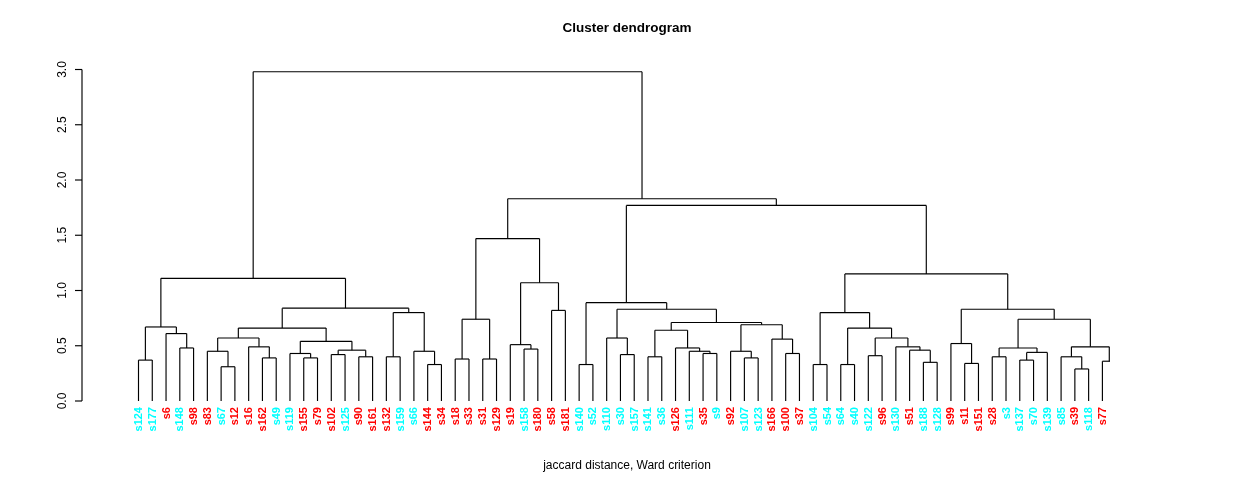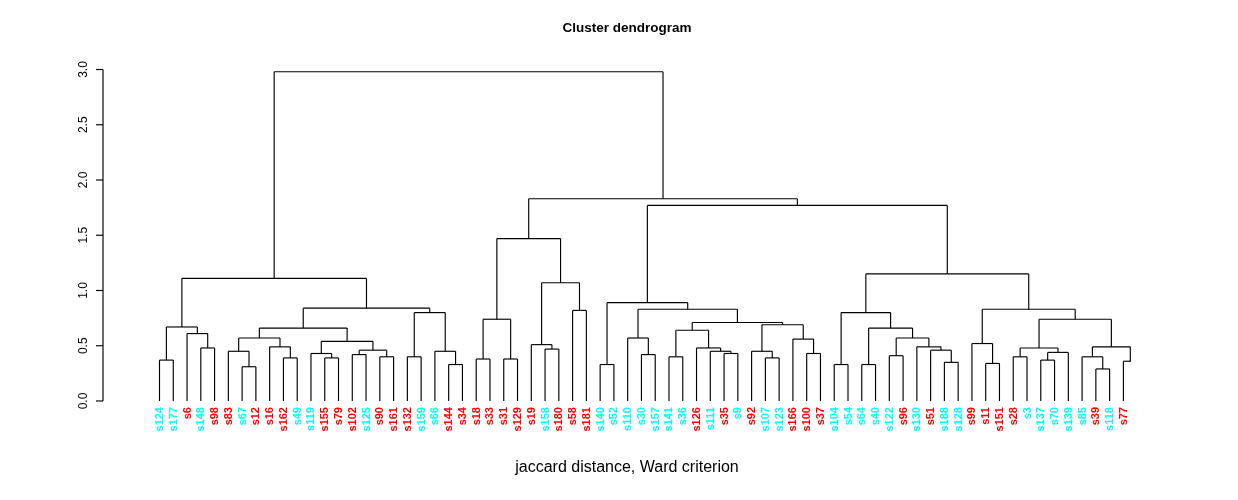--- a/index.html
+++ b/index.html
@@ -1,21 +1,21 @@
 <!DOCTYPE html>
 <html><head>
 <meta charset="utf-8">
 <style>
   html,body{margin:0;padding:0;background:#ffffff;}
   .stage{position:relative;width:1110px;height:500px;background:#ffffff;overflow:hidden;
-         font-family:"Liberation Sans", sans-serif;padding-left:21px;}
+         font-family:"Liberation Sans", sans-serif;}
   .chart-title{position:absolute;top:20px;left:16px;width:1222px;text-align:center;
                font-size:13.5px;font-weight:bold;color:#000;}
   .chart-subtitle{position:absolute;top:458px;left:16px;width:1222px;text-align:center;
-                  font-size:16px;color:#000;}
+                  font-size:12px;color:#000;}
   svg text{font-family:"Liberation Sans", sans-serif;}
 </style>
 </head>
 <body>
 
 <div class="stage">
   <div class="chart-title">Cluster dendrogram</div>
   <svg id="dendro" width="1238" height="455" viewBox="0 0 1238 455">
       <line x1="138.5" y1="360.115" x2="152.27" y2="360.115" stroke="#000000" stroke-width="1.15"></line>
       <line x1="138.5" y1="360.115" x2="138.5" y2="401" stroke="#000000" stroke-width="1.15"></line>

